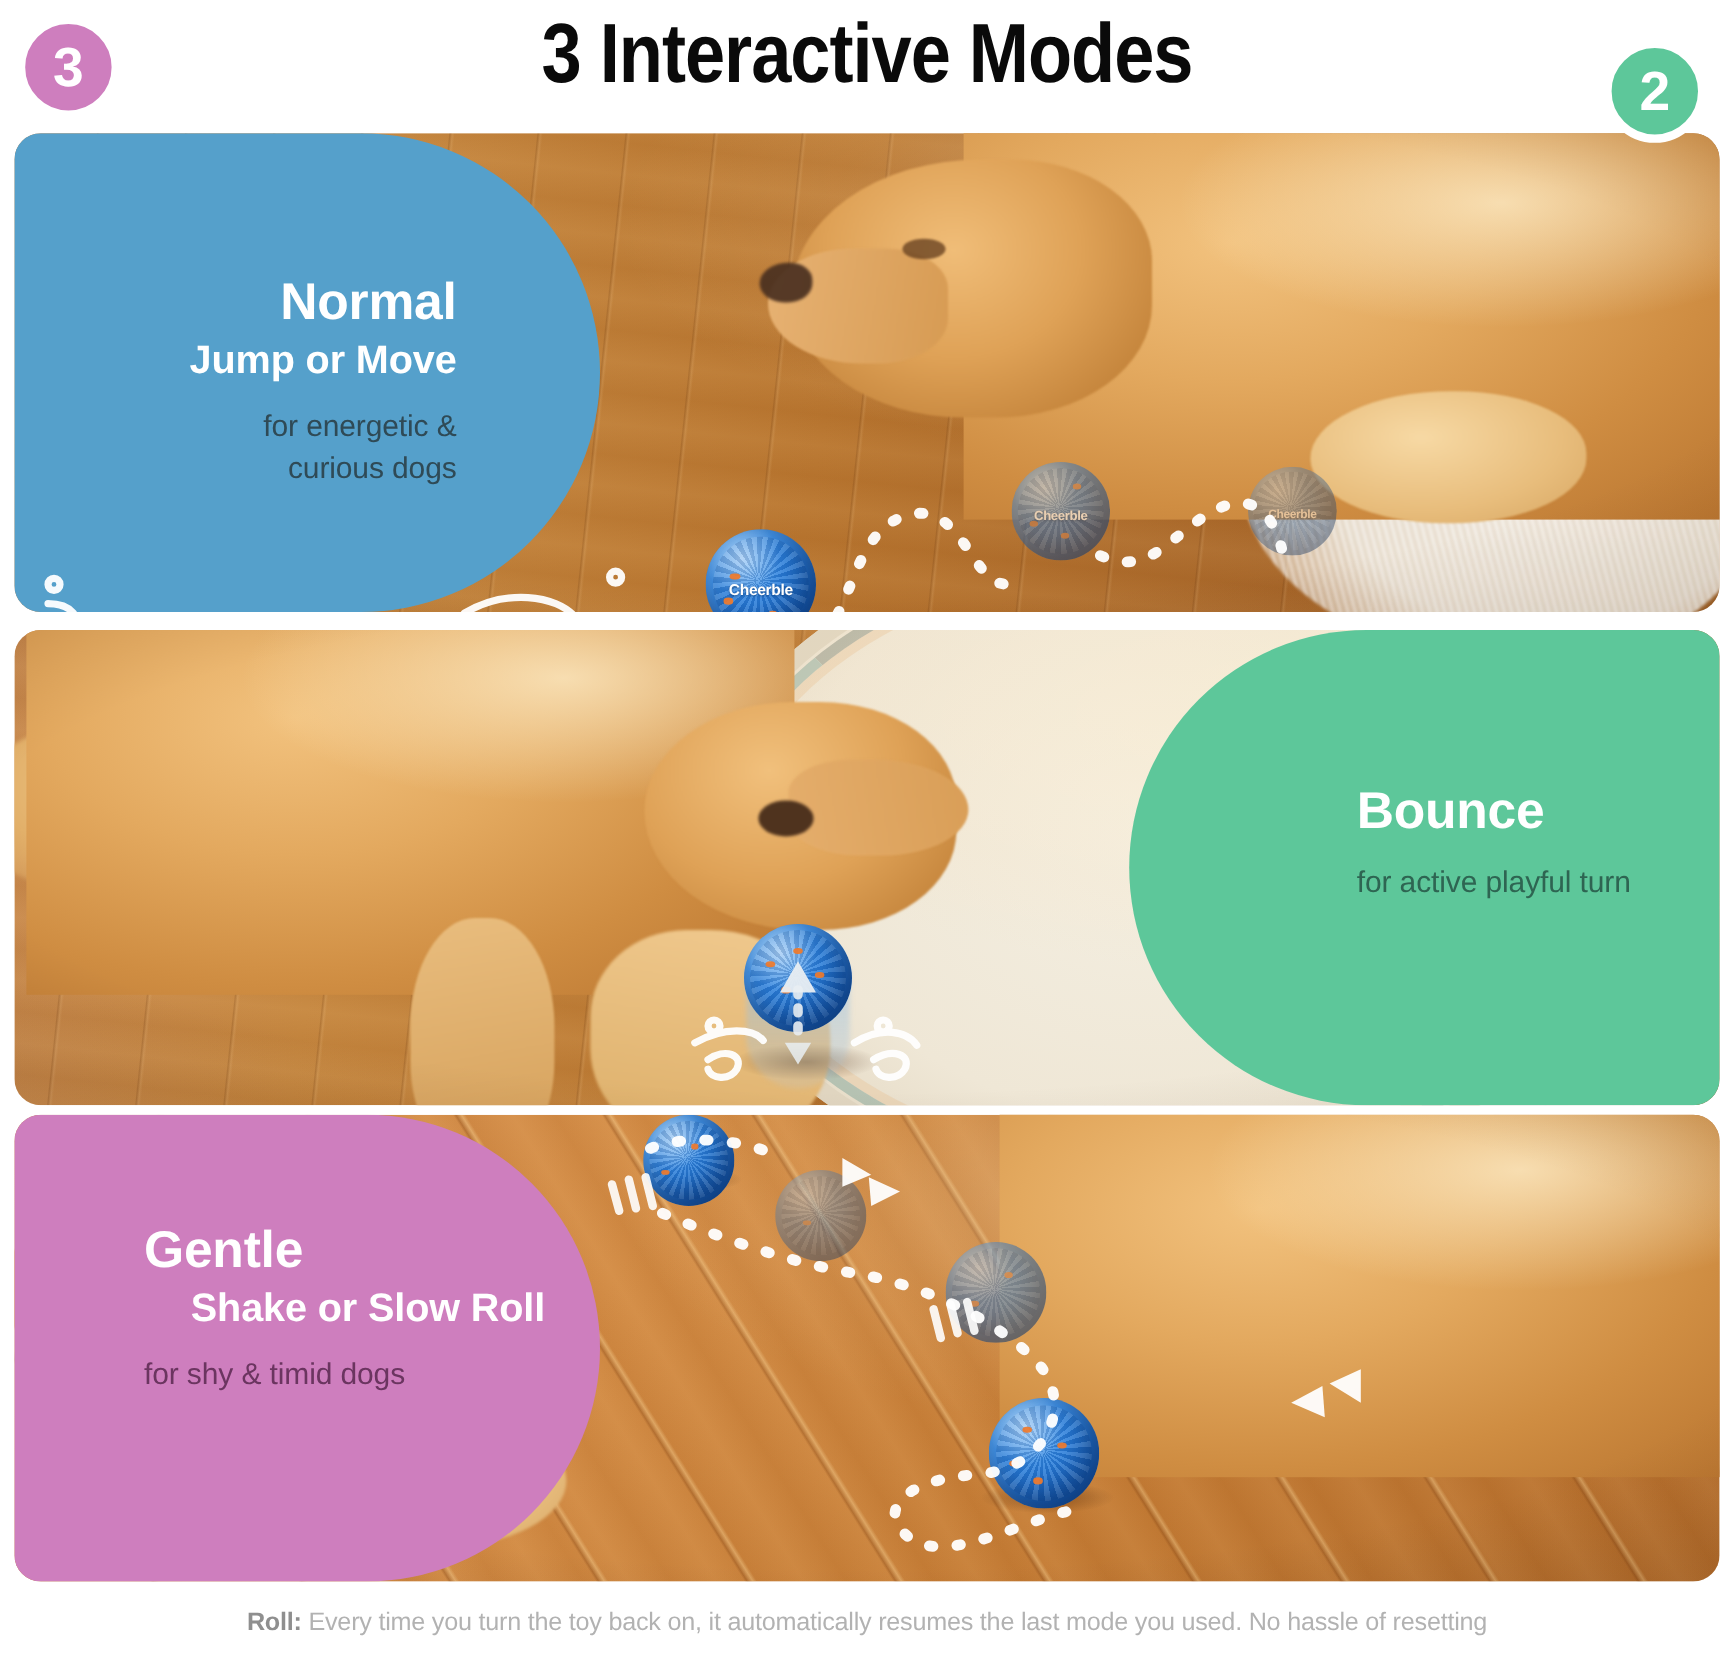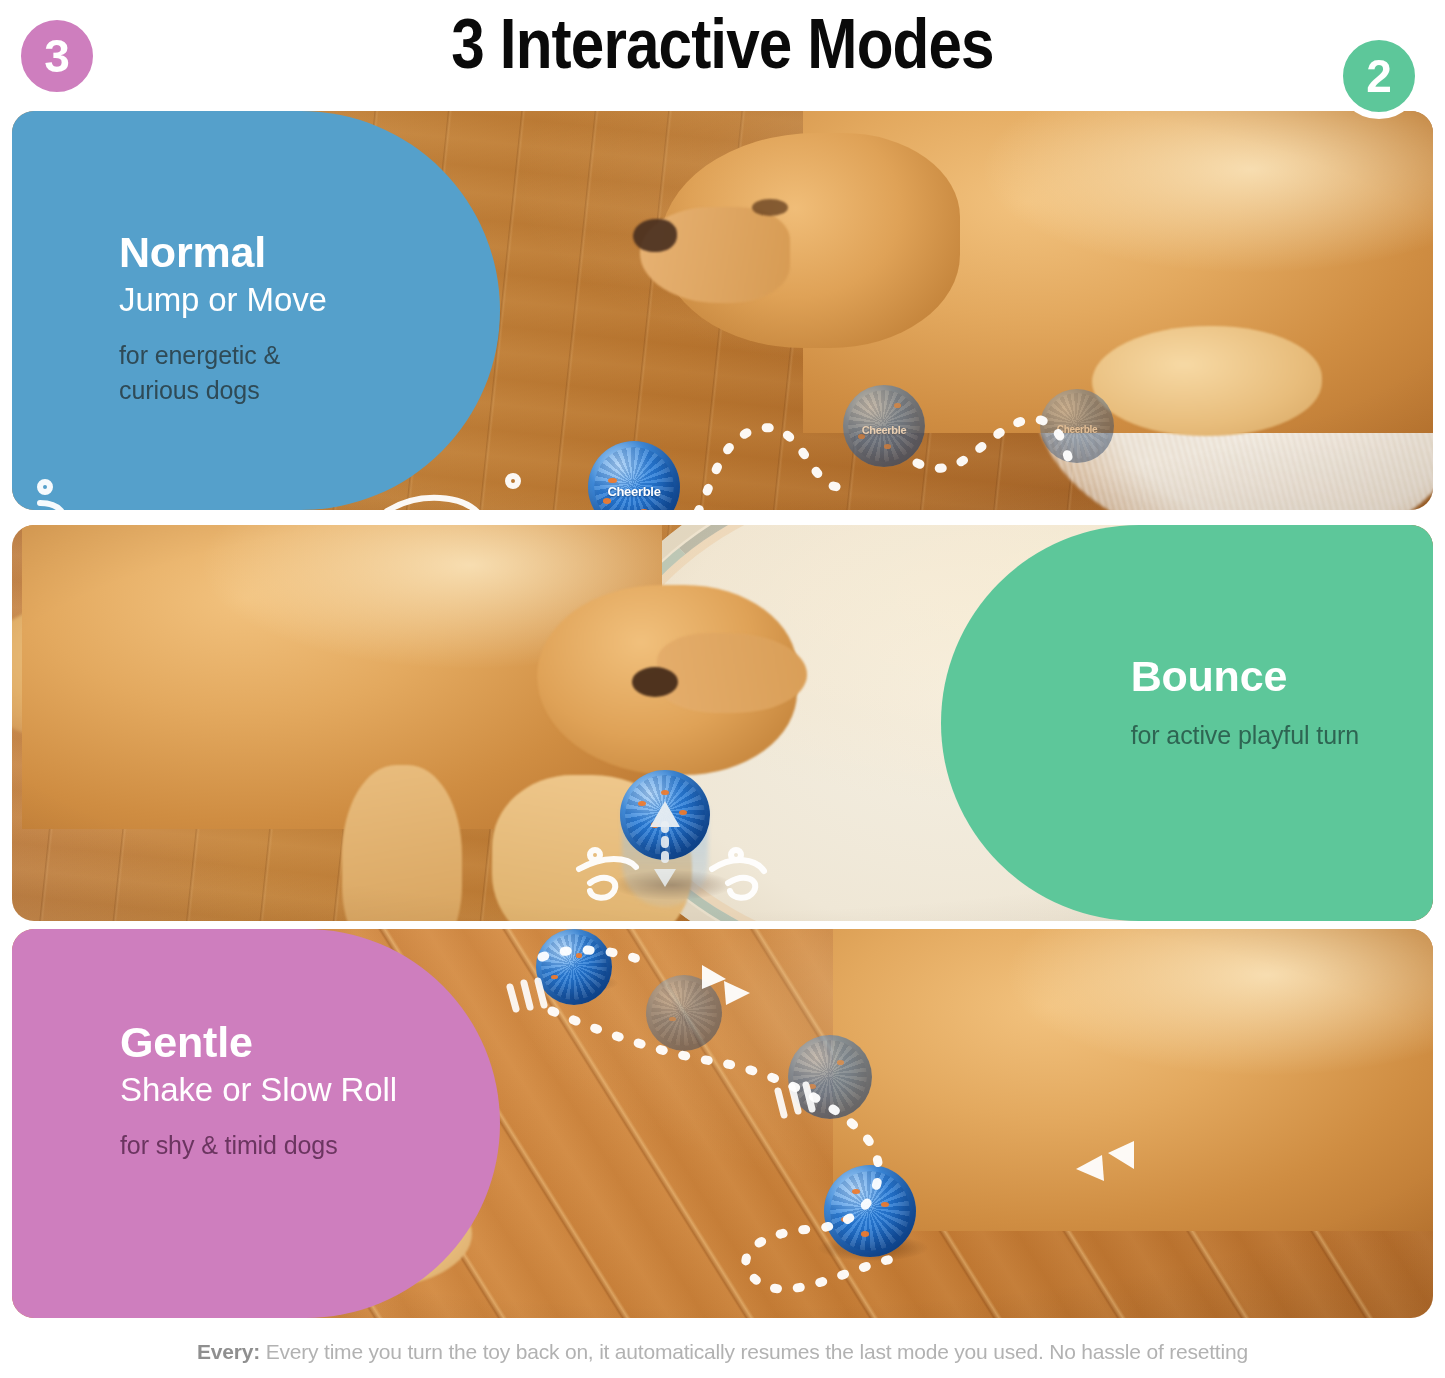--- a/index.html
+++ b/index.html
@@ -193,31 +193,31 @@
     font-size: 46px; font-weight: bold; color: #ffffff;
     line-height: 1;
     z-index: 4;
   }
   #badge-1 { top: 11px; left: 10px; background: #55a0cb; }
   #badge-2 { top: 33px; right: 23px; background: #5dc79a; }
   #badge-3 { top: 13px; left: 14px; background: #ce7ebe; }
 
   
   .mode-text { position: absolute; z-index: 5; }
-  #text-1 { left: 119px; top: 226px; }
+  #text-1 { left: 119px; top: 226px; text-align: right; }
   #text-2 { right: 86px; top: 650px; text-align: left; }
   #text-3 { left: 120px; top: 1016px; }
 
   .mode-name {
     font-size: 43px; font-weight: bold; color: #ffffff;
     line-height: 52px; letter-spacing: -0.2px;
   }
   .mode-sub {
-    font-size: 33px; font-weight: normal; color: #ffffff;
-    line-height: 44px; letter-spacing: -0.1px;
+    font-size: 33px; font-weight: bold; color: #ffffff;
+    line-height: 44px; letter-spacing: -0.1px; margin-left: 39px;
   }
   .mode-desc {
     font-size: 25px; line-height: 35px; letter-spacing: -0.1px;
     margin-top: 16px;
   }
   .desc-blue  { color: #2f4a56; }
   .desc-green { color: #2e6552; }
   .desc-pink  { color: #6b3560; }
 
   
@@ -490,17 +490,17 @@
 
   <div class="mode-text" id="text-3">
     <div class="mode-name">Gentle</div>
     <div class="mode-sub">Shake or Slow Roll</div>
     <div class="mode-desc desc-pink">
       <div>for shy &amp; timid dogs</div>
     </div>
   </div>
 
   <div class="note">
-    <b>Every:</b>
+    <b>Roll:</b>
     <span>Every time you turn the toy back on, it automatically resumes the last mode you used. No hassle of resetting</span>
   </div>
 
 </div>
 
 </body></html>

